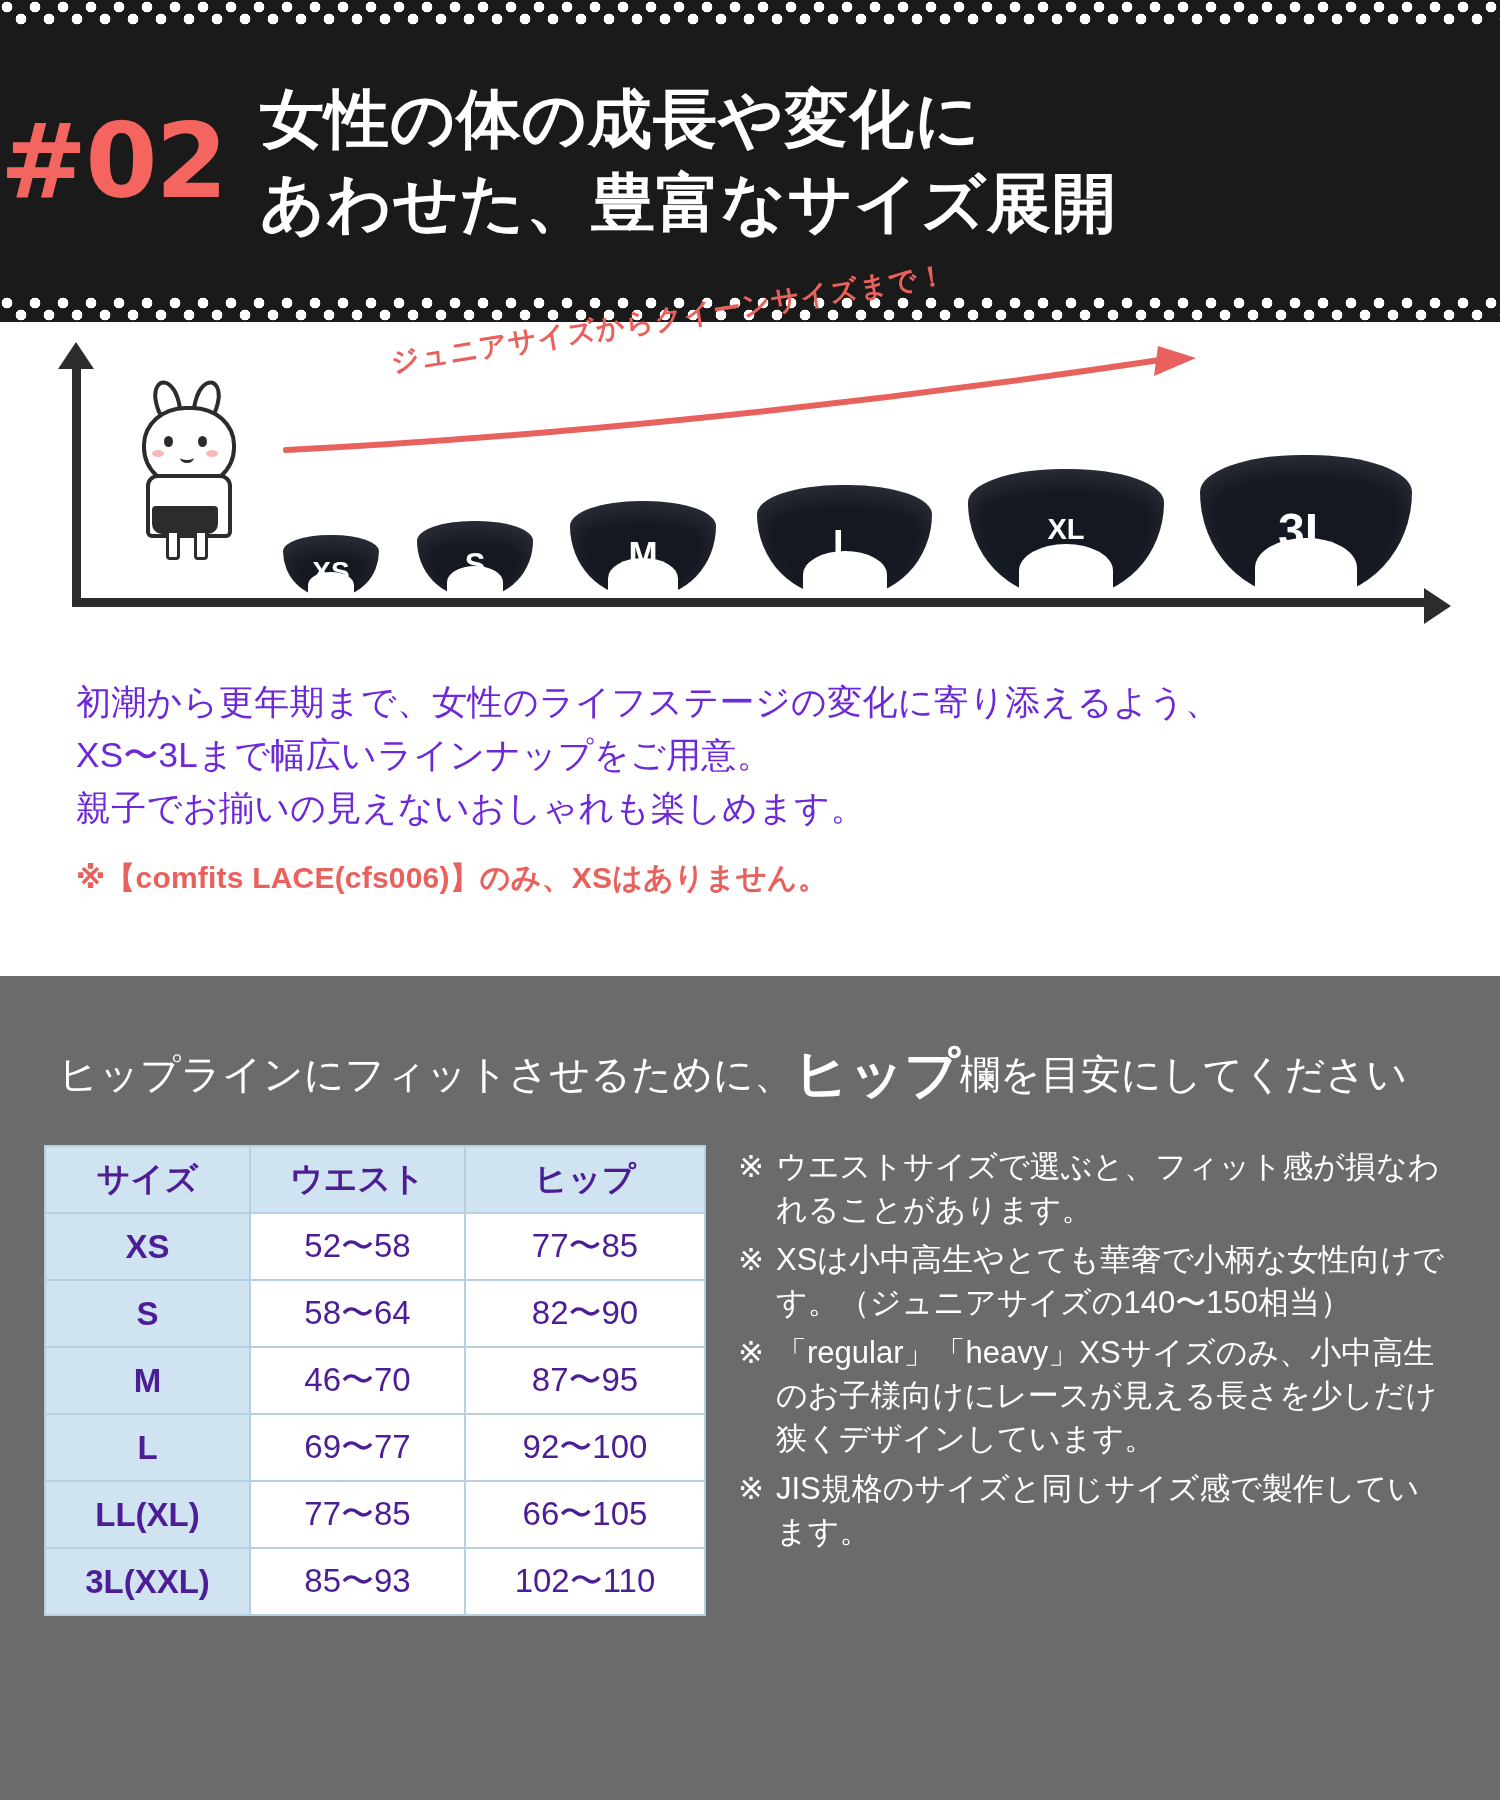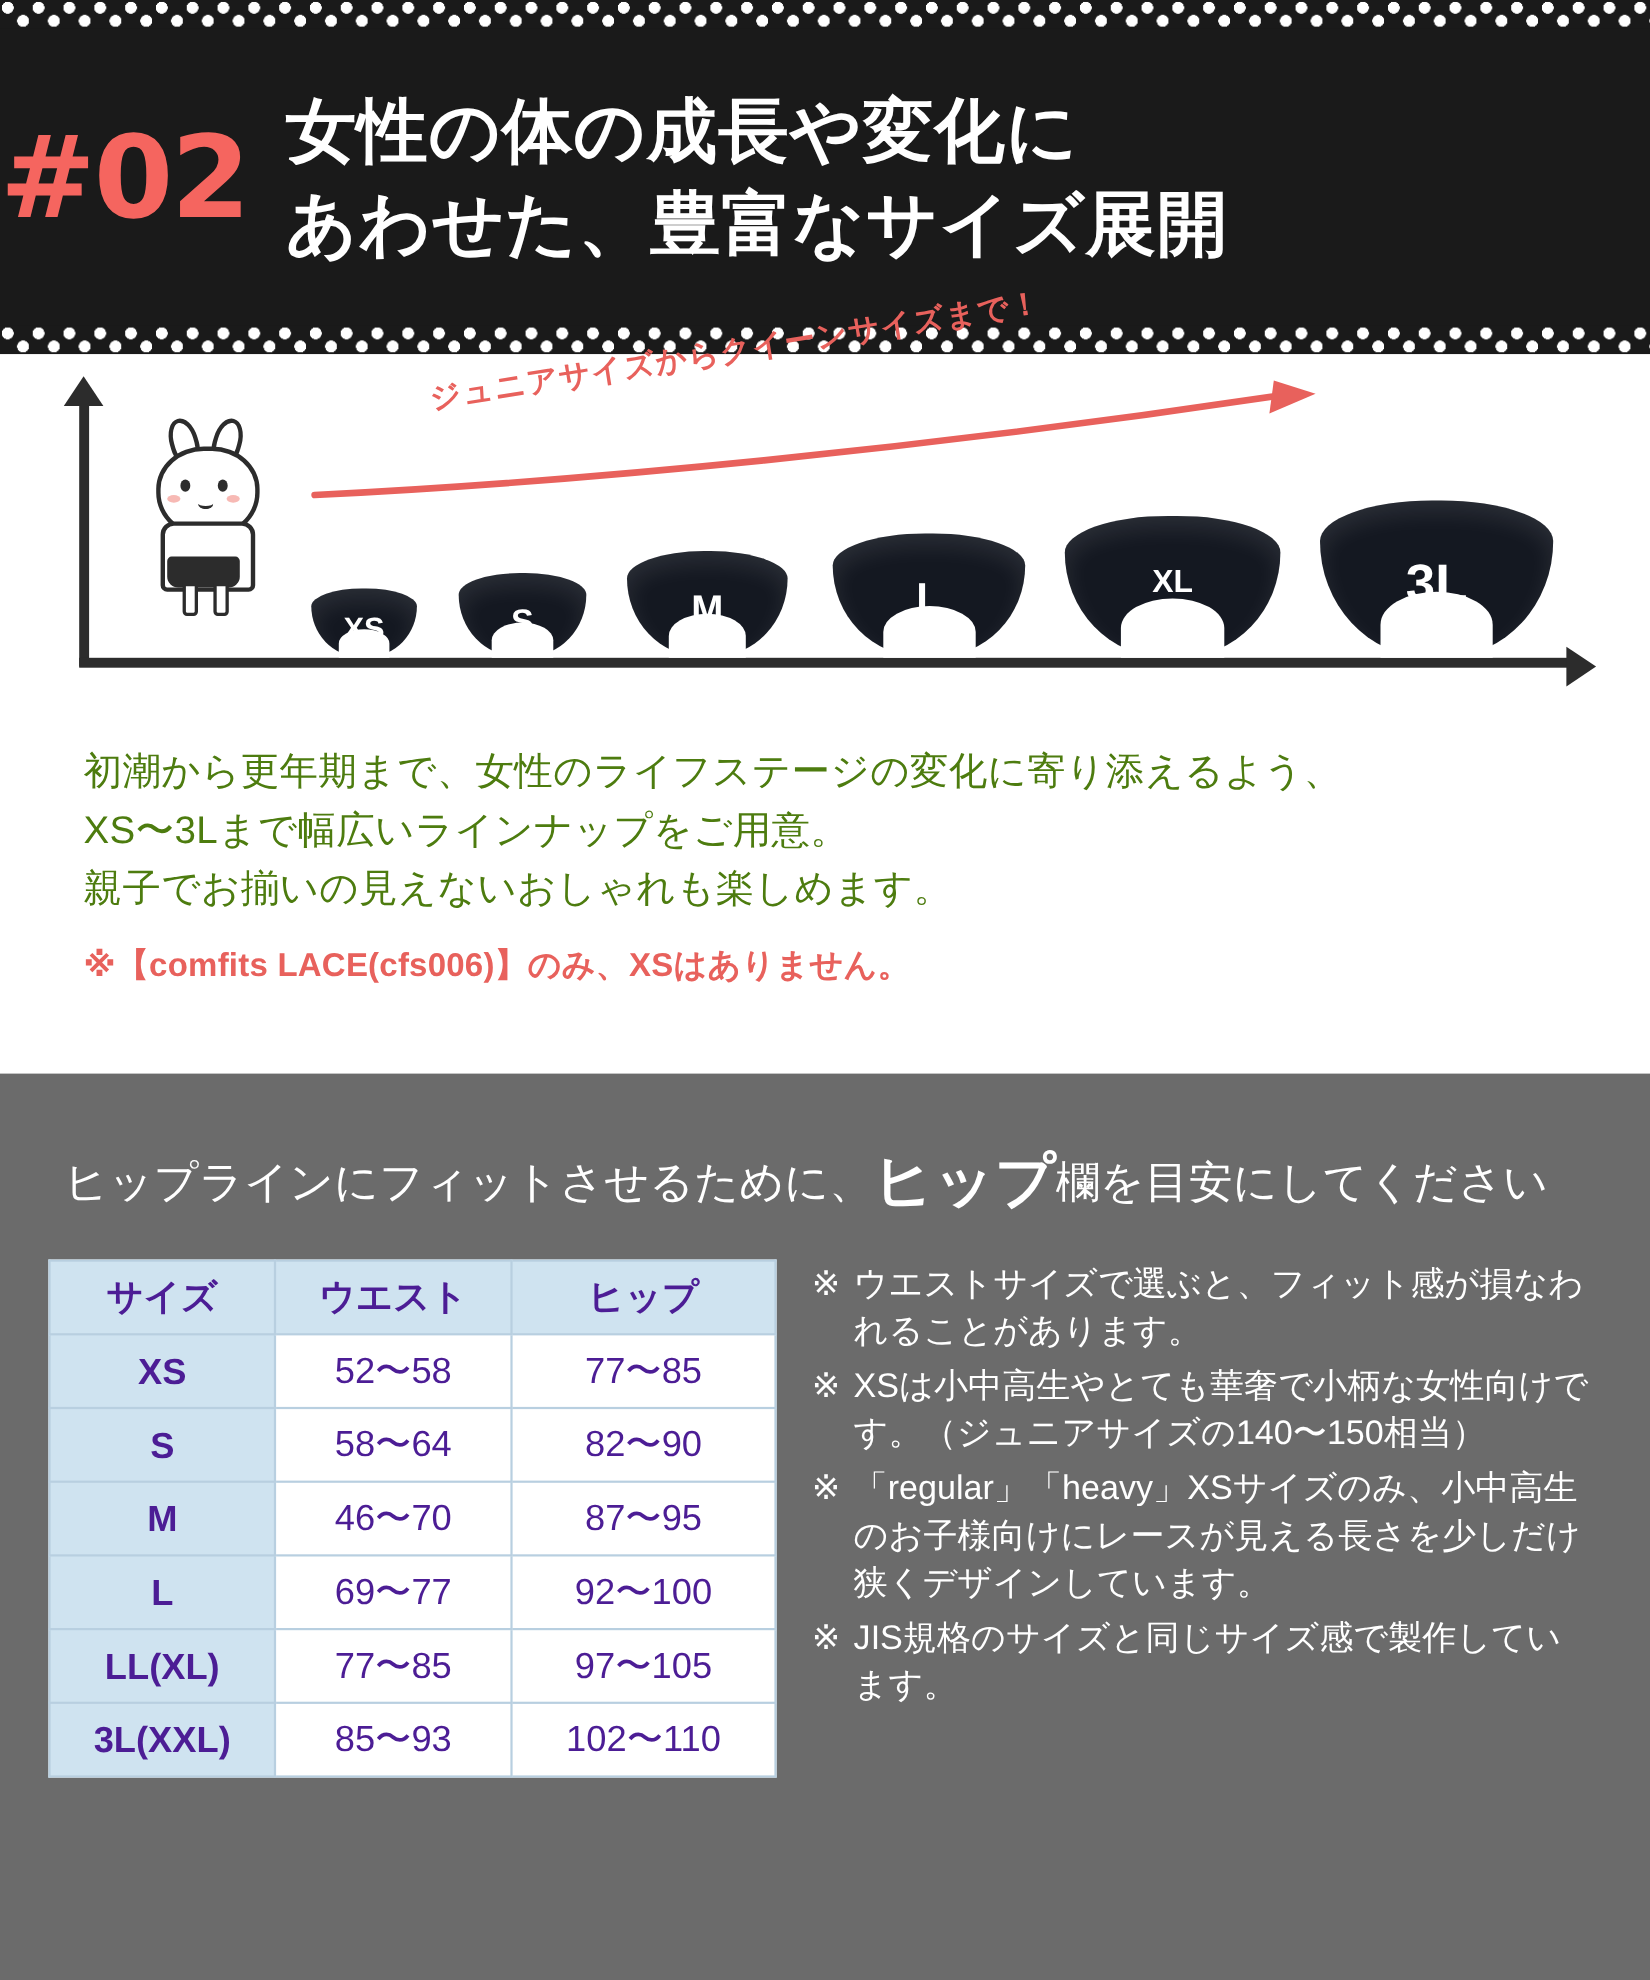--- a/index.html
+++ b/index.html
@@ -230,21 +230,21 @@
   .desc {
     position: relative;
     width: 1500px;
     padding: 18px 0 0 76px;
     box-sizing: border-box;
   }
   .desc p {
     margin: 0;
     font-size: 35px;
     line-height: 1.52;
-    color: #4d7c0f;
+    color: #6d28d9;
     letter-spacing: 0.3px;
   }
   .desc .note {
     margin-top: 20px;
     font-size: 30px;
     font-weight: bold;
     color: #e8615c;
     letter-spacing: 0.2px;
   }
 
@@ -441,21 +441,21 @@
           <td>87〜95</td>
         </tr>
         <tr>
           <td class="size-col">L</td>
           <td>69〜77</td>
           <td>92〜100</td>
         </tr>
         <tr>
           <td class="size-col">LL(XL)</td>
           <td>77〜85</td>
-          <td>97〜105</td>
+          <td>66〜105</td>
         </tr>
         <tr>
           <td class="size-col">3L(XXL)</td>
           <td>85〜93</td>
           <td>102〜110</td>
         </tr>
       </tbody>
     </table>
 
     <div class="notes">

